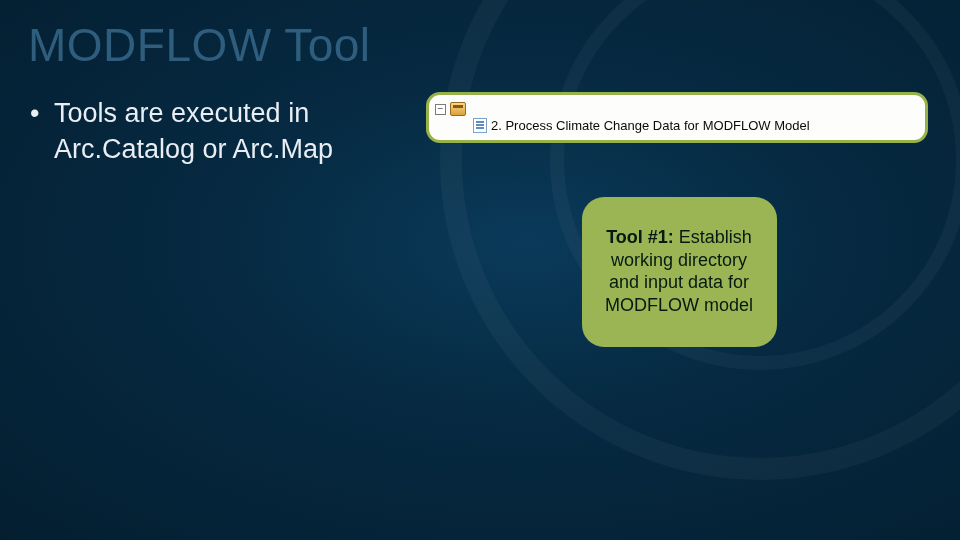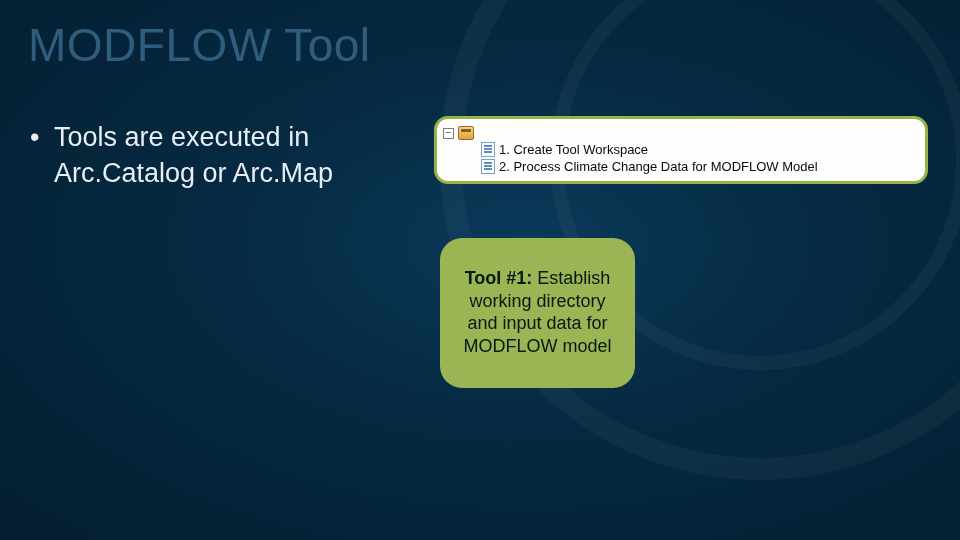--- a/index.html
+++ b/index.html
@@ -23,27 +23,27 @@
     position: relative;
     width: 100%; height: 100%;
     padding: 18px 28px 0 28px;
   }
 
   .title {
     color: #2f5d7e;
     font-size: 46px;
     font-weight: 400;
     letter-spacing: 0.5px;
-    margin-bottom: 48px;
+    margin-bottom: 24px;
   }
 
   .body-row {
     display: flex;
     flex-direction: row;
-    gap: 16px;
+    gap: 8px;
   }
 
   .bullets {
     width: 390px;
     color: #e8eef3;
     font-size: 27px;
     line-height: 1.32;
   }
   .bullets ul { list-style: none; }
   .bullets li {
@@ -114,20 +114,21 @@
     content: "";
     position: absolute; left: 2px; top: 2px; width: 8px; height: 2px;
     background: #5f8cc0;
     box-shadow: 0 3px 0 #5f8cc0, 0 6px 0 #5f8cc0;
   }
 
   
   .callouts {
     display: flex;
     gap: 34px;
+    justify-content: center;
     margin-top: 54px;
     padding: 0 6px;
   }
   .callout {
     width: 195px;
     min-height: 150px;
     background: #9bb454;
     border-radius: 22px;
     color: #071a12;
     text-align: center;
@@ -161,24 +162,20 @@
 
     <div class="right-col">
 
       <div class="catalog">
         <div class="cat-row">
           <span class="minus-box">−</span>
           <span class="tbx-icon"></span>
         </div>
         <div class="cat-row cat-indent">
           <span class="script-icon"></span>
-          <span>1. Create Tool Workspace</span>
-        </div>
-        <div class="cat-row cat-indent">
-          <span class="script-icon"></span>
           <span>2. Process Climate Change Data for MODFLOW Model</span>
         </div>
       </div>
 
       <div class="callouts">
         <div class="callout">
           <div>
             <span class="lead">Tool #1:</span>
             <span class="rest"> Establish working directory and input data for MODFLOW model</span>
           </div>

